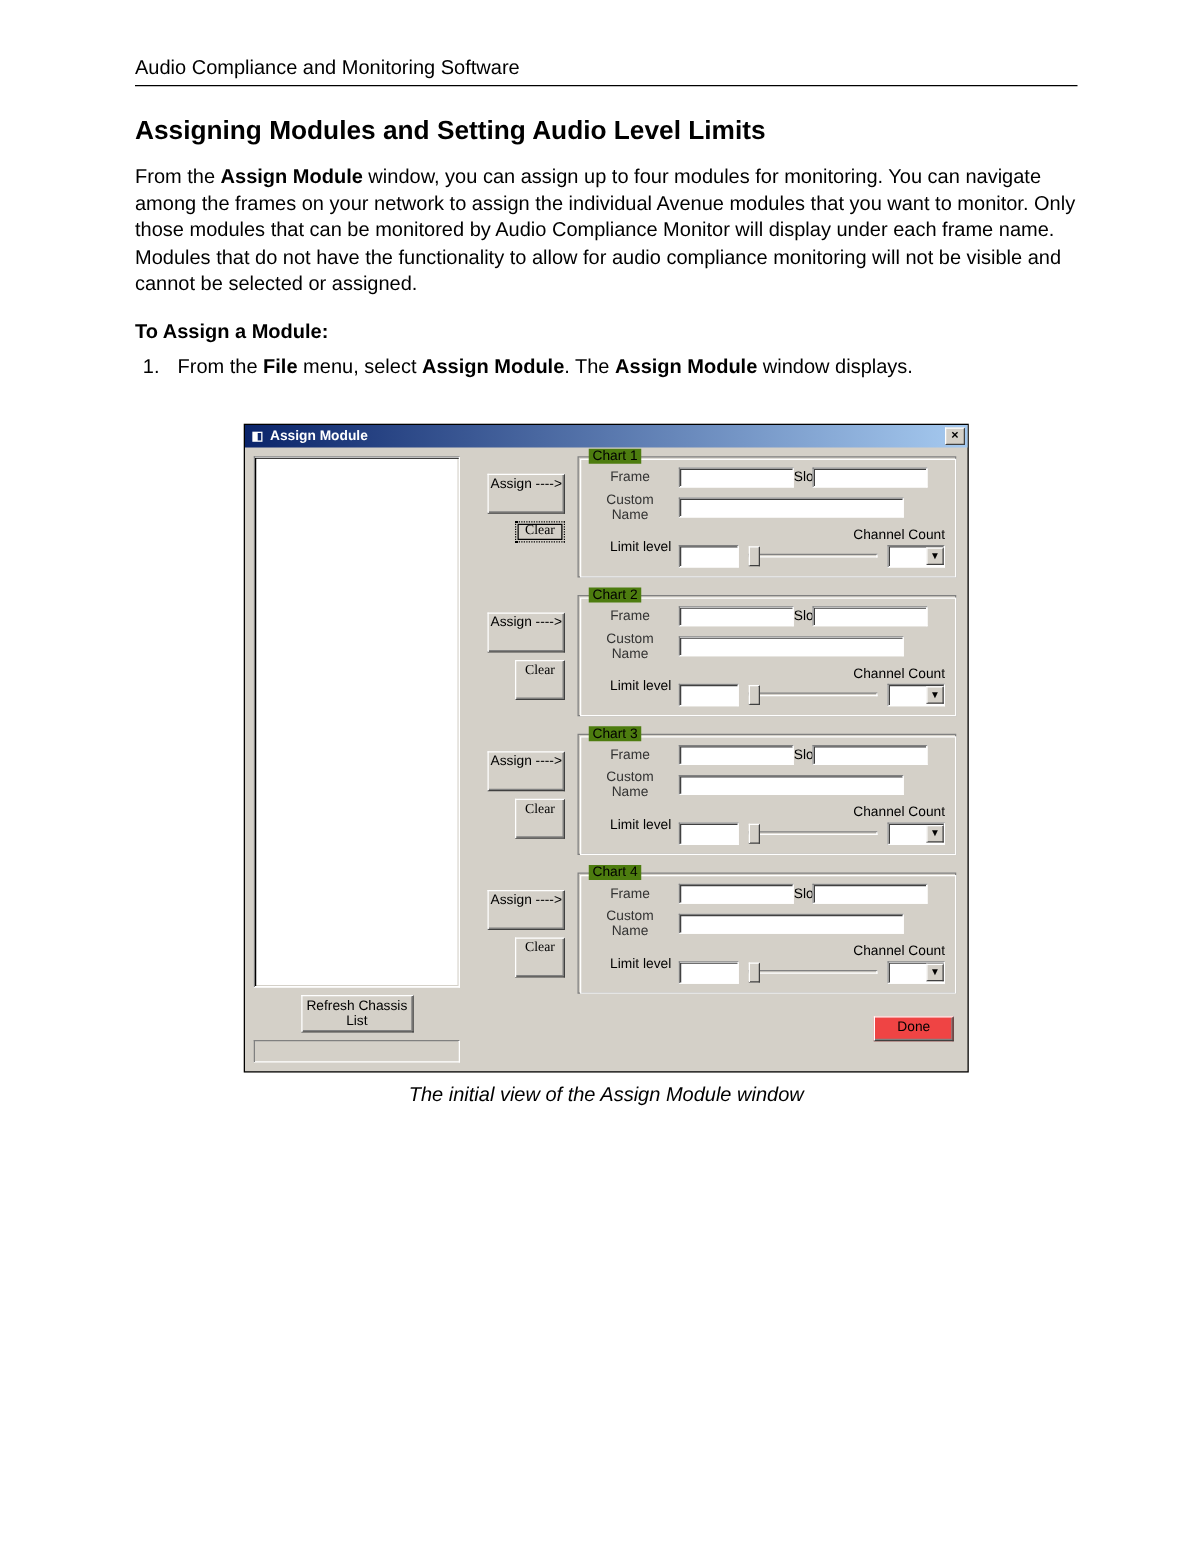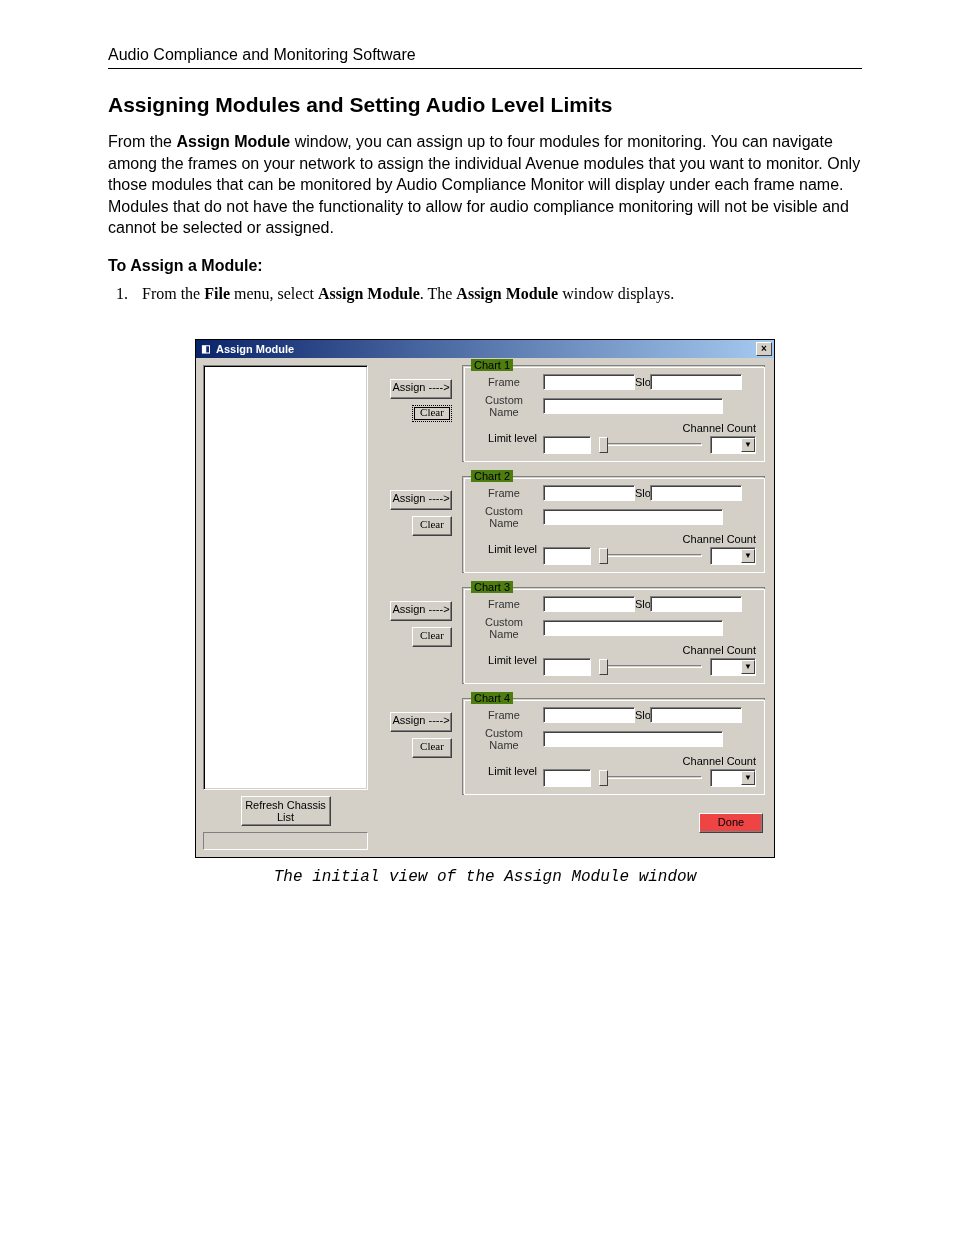--- a/index.html
+++ b/index.html
@@ -38,26 +38,26 @@
   }
   h2.subheading {
     font-family: "Segoe UI", "Myriad Pro", Arial, sans-serif;
     font-weight: 700;
     font-size: 16px;
     margin: 0 0 10px 0;
   }
   ol.step-list {
     margin: 0 0 30px 0;
     padding-left: 24px;
-    font-family: Liberation Serif, serif;
+    font-family: Liberation Sans, sans-serif;
     font-size: 16px;
   }
   ol.step-list li { padding-left: 10px; }
   .caption {
-    font-family: Liberation Mono, monospace;
+    font-family: Liberation Sans, sans-serif;
     font-style: italic;
     font-size: 16px;
     text-align: center;
     margin-top: 10px;
   }
   .footer {
     display: flex;
     margin-top: 260px;
     font-family: "Segoe UI", "Myriad Pro", Arial, sans-serif;
     font-size: 16px;
@@ -175,21 +175,21 @@
   .btn-col {
     width: 86px;
     display: flex;
     flex-direction: column;
     align-items: flex-end;
     padding-top: 14px;
     padding-right: 10px;
   }
   .w-btn {
     width: 62px;
-    height: 20px;
+    height: 32px;
     background: #d4d0c8;
     border: 1px solid #fff;
     border-right-color: #404040;
     border-bottom-color: #404040;
     box-shadow: inset -1px -1px 0 #808080;
     font-size: 11px;
     text-align: center;
     line-height: 14px;
     margin-bottom: 6px;
   }

